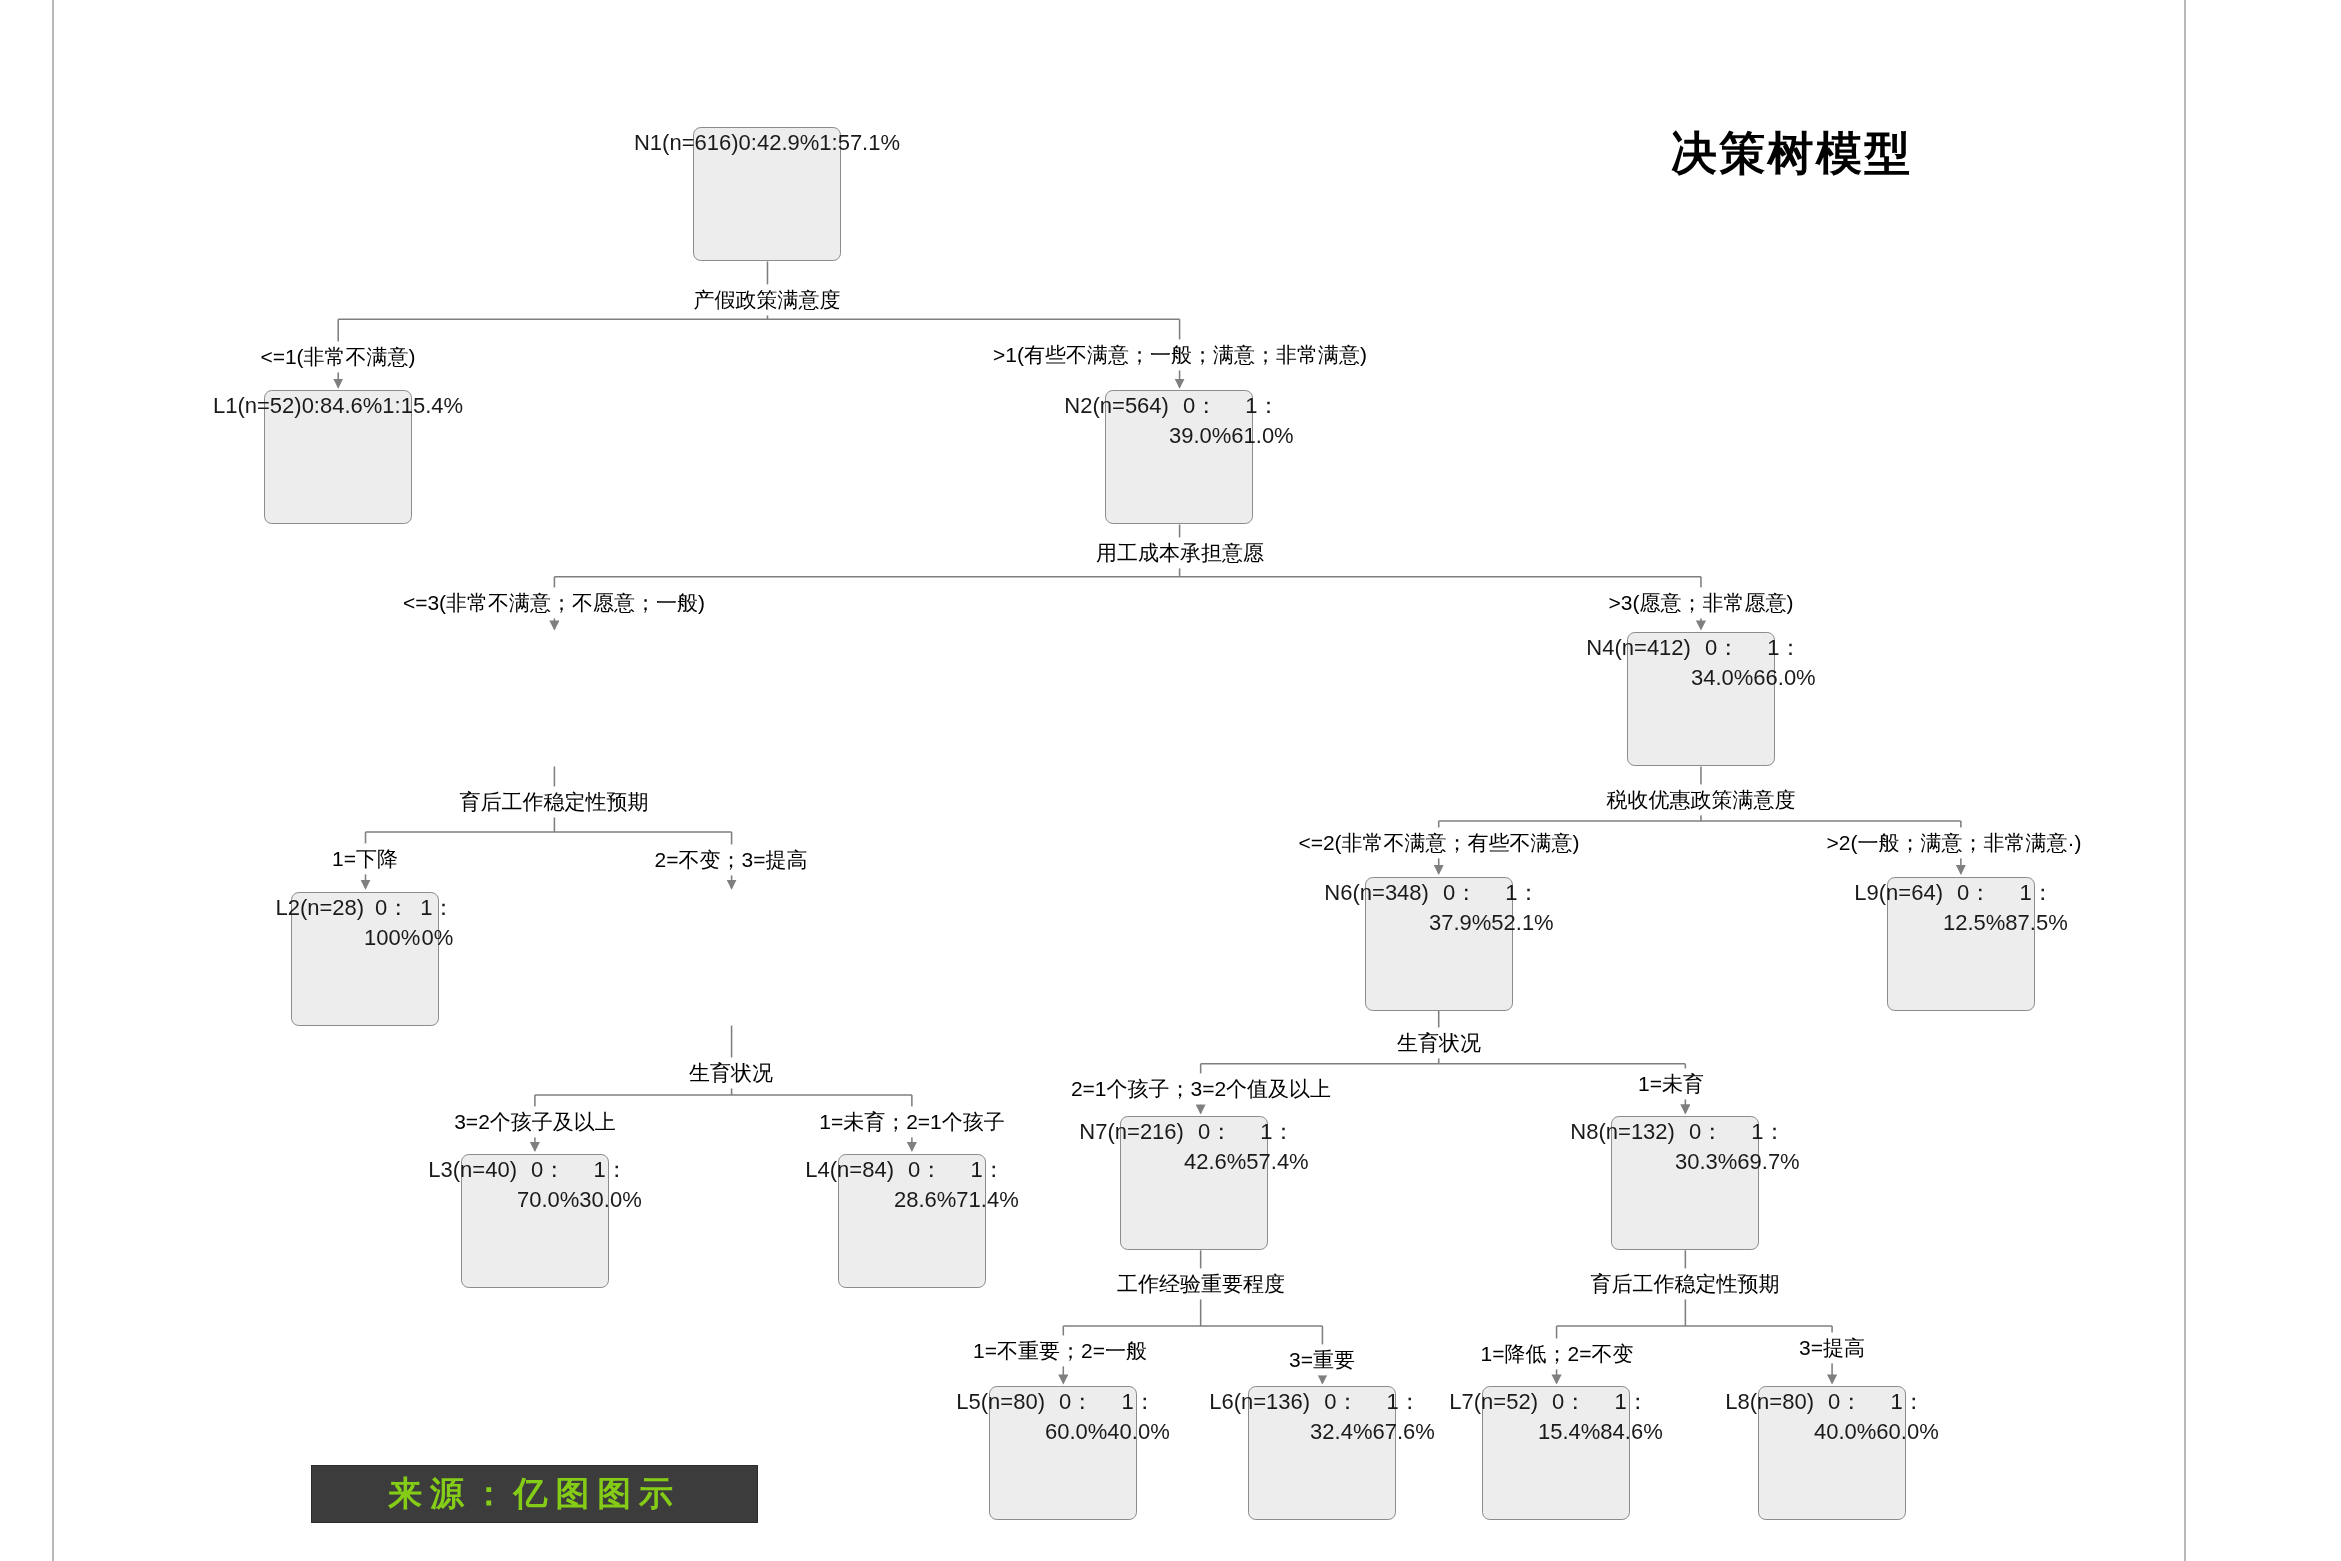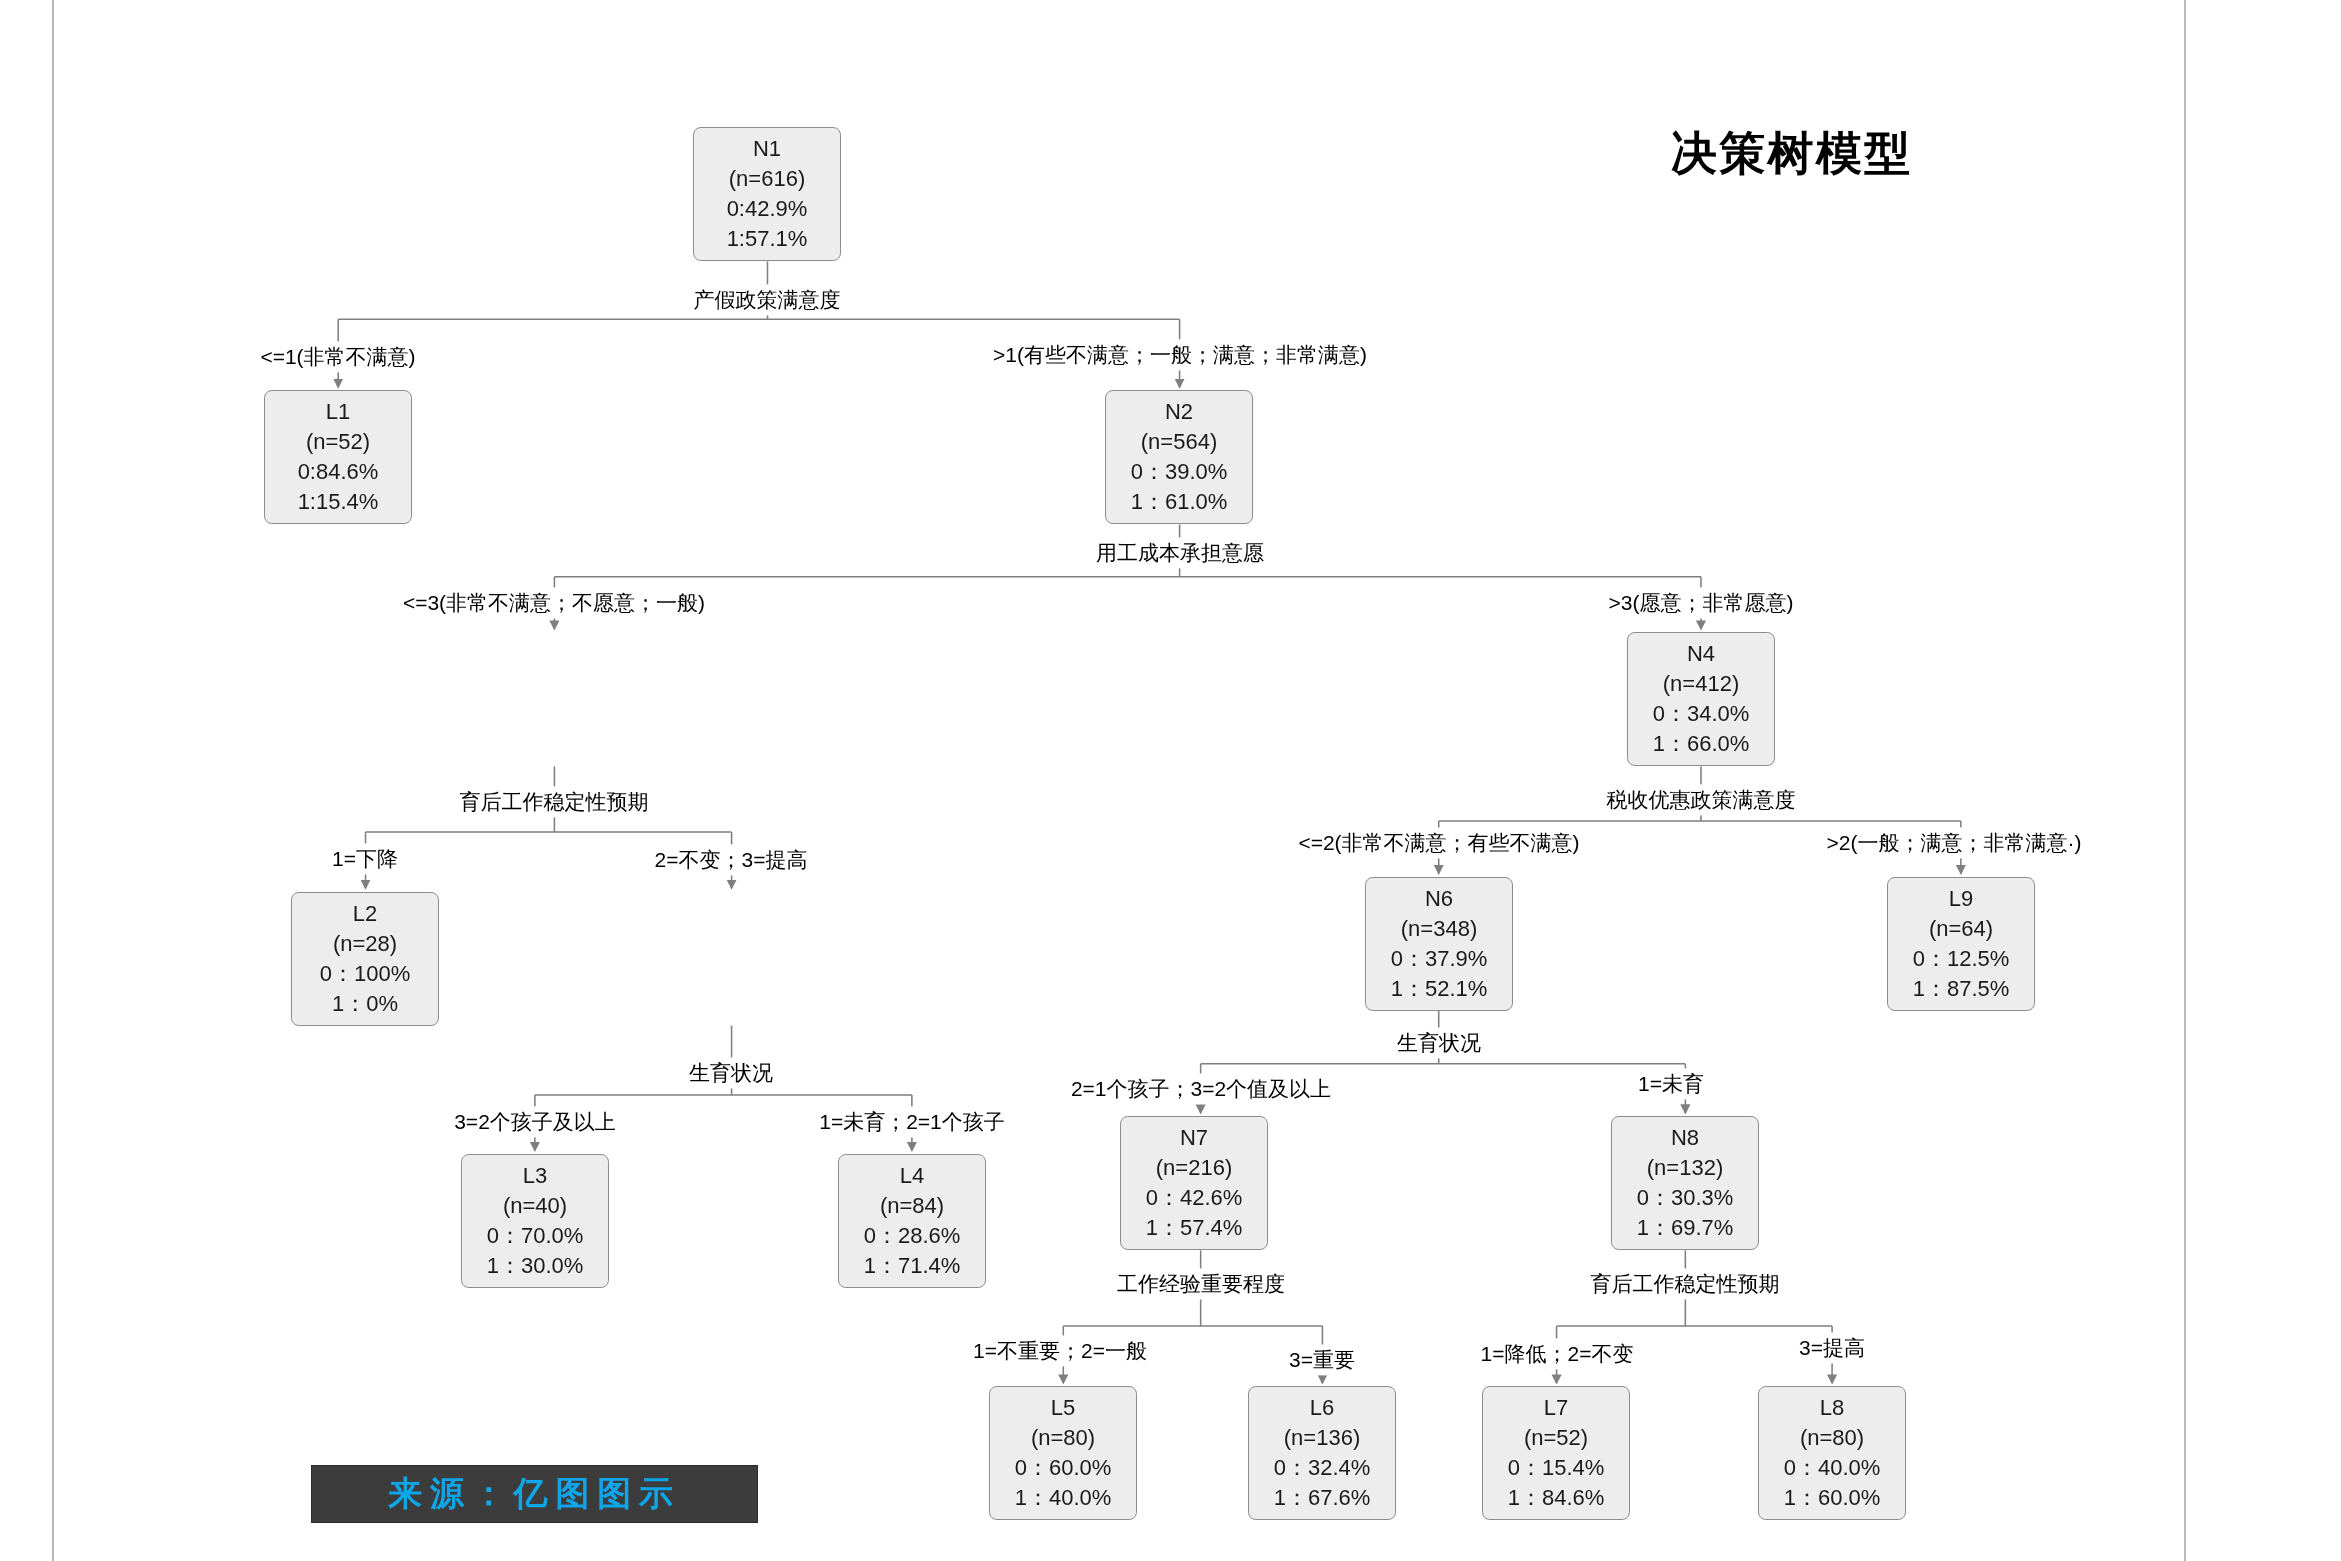--- a/index.html
+++ b/index.html
@@ -6,35 +6,35 @@
   .canvas{
     position:relative;width:2342px;height:1561px;background:#ffffff;overflow:hidden;
     font-family:"Liberation Sans","DejaVu Sans",sans-serif;color:#1a1a1a;
   }
   .page-edge{position:absolute;top:0;width:1.6px;height:1561px;background:#b9b9b9;z-index:0;}
   svg.edges{position:absolute;left:0;top:0;z-index:1;}
   svg.edges line{stroke:#7f7f7f;stroke-width:2;}
   .node{
     position:absolute;width:148px;height:134px;z-index:2;
     background:#ededed;border:1.6px solid #8c8c8c;border-radius:7.8px;
-    display:flex;flex-direction:column;justify-content:center;
+    display:flex;flex-direction:row;justify-content:center;
     text-align:center;font-size:22px;line-height:30px;color:#1a1a1a;
     box-sizing:border-box;
   }
   .label{
     position:absolute;transform:translate(-50%,-50%);z-index:3;
     background:#ffffff;padding:1.6px 6.2px;font-size:21px;white-space:nowrap;color:#000000;
   }
   .title{
     position:absolute;z-index:3;font-size:46px;font-weight:800;color:#000000;
     letter-spacing:2.3px;white-space:nowrap;
   }
   .badge{
     position:absolute;z-index:3;width:447px;height:58px;background:#3c3c3c;
-    color:#0ea5e9;font-size:34px;font-weight:700;letter-spacing:7.8px;
+    color:#84cc16;font-size:34px;font-weight:700;letter-spacing:7.8px;
     display:flex;align-items:center;justify-content:center;white-space:nowrap;
     border:0.8px solid #2c2c2c;box-sizing:border-box;
   }
 </style>
 </head>
 <body>
 
 <div class="canvas">
 
   <div class="page-edge" style="left:52px"></div>

